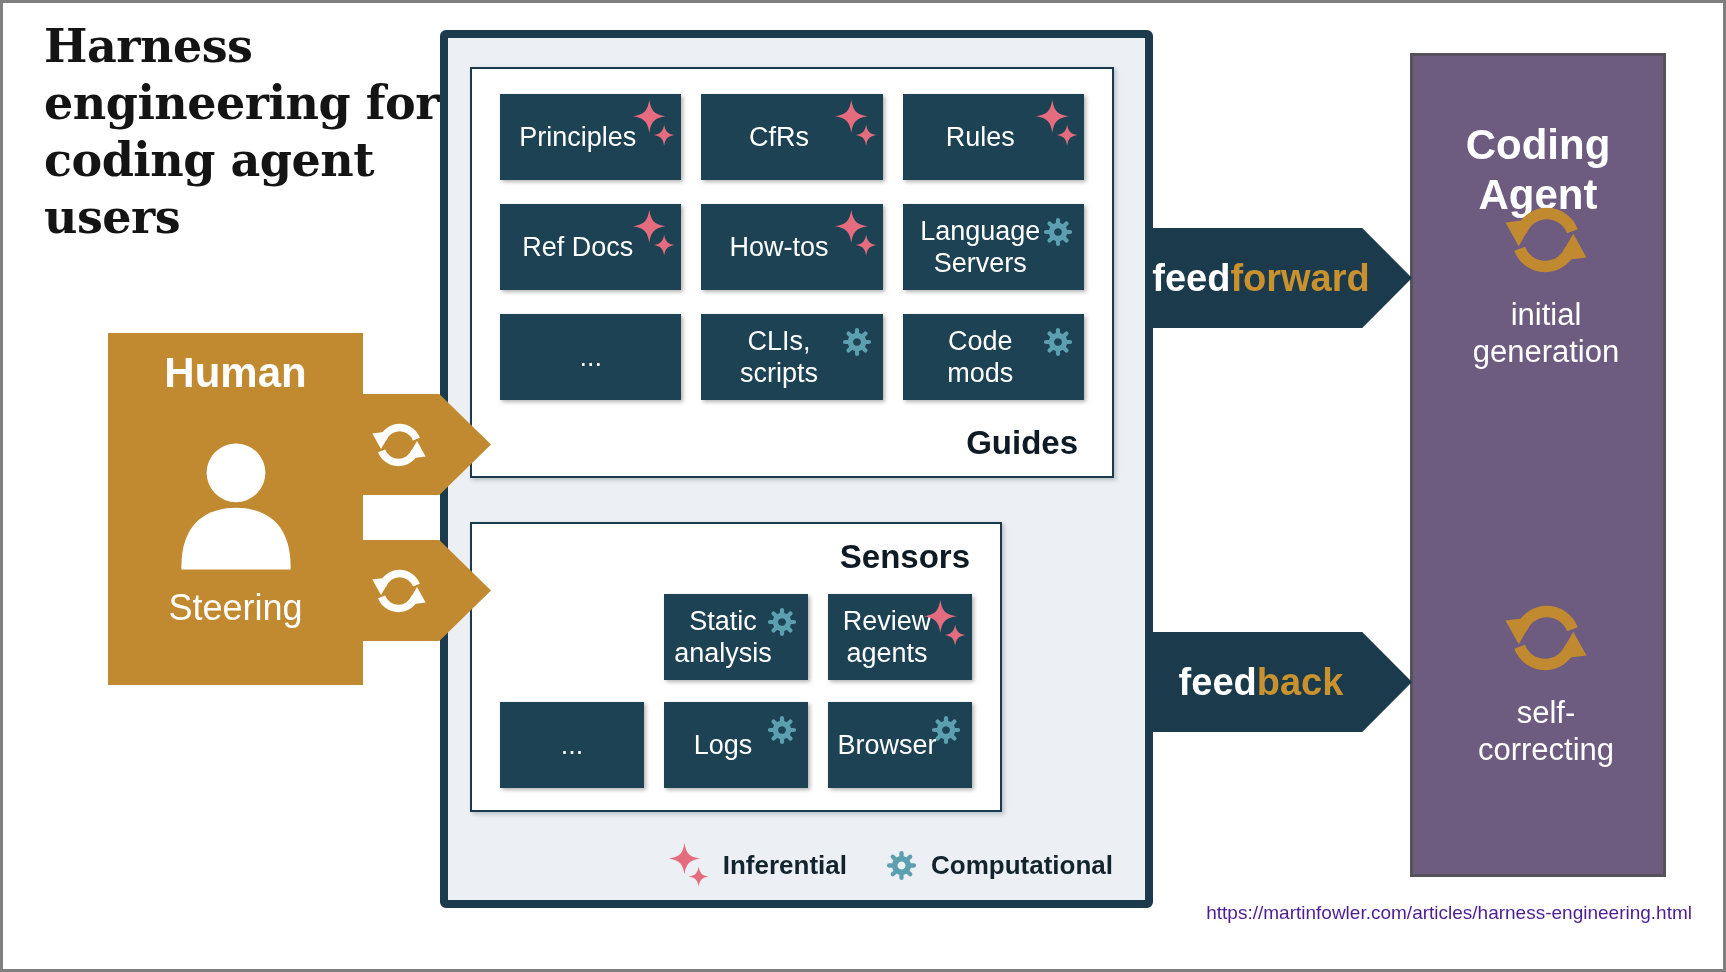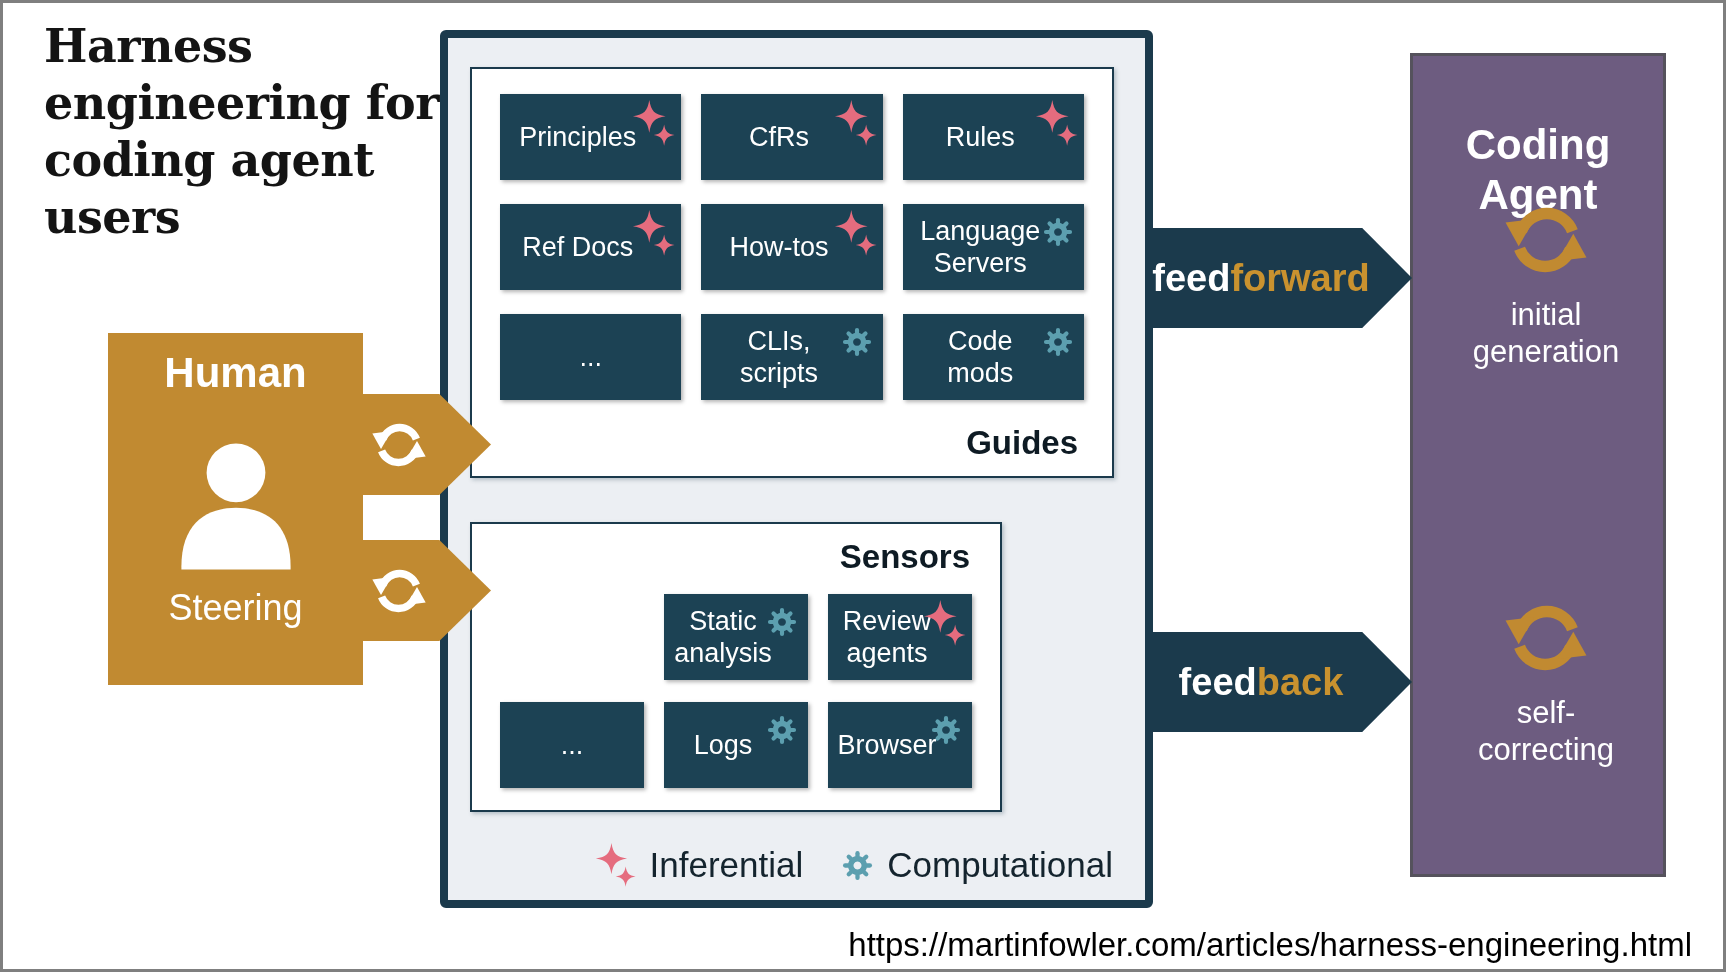--- a/index.html
+++ b/index.html
@@ -65,21 +65,21 @@
   .cell[data-icon="sparkle"] .cell-label,
   .cell[data-icon="gear"] .cell-label{padding-right:26px;}
 
   
   .legend{position:absolute;left:620px;top:842px;width:493px;display:flex;
           justify-content:flex-end;align-items:center;z-index:3;}
   .legend-item{display:flex;align-items:center;gap:13px;margin-left:38px;}
   .legend-item .icon{display:none;}
   .legend-item[data-icon="sparkle"] .sparkle-icon{display:block;width:44px;height:46px;color:var(--pink,#E56C7E);}
   .legend-item[data-icon="gear"] .gear-icon{display:block;width:33px;height:33px;color:var(--gear-teal,#5C9FAF);}
-  .legend-label{font-size:35px;color:#14242E;}
+  .legend-label{font-size:26px;color:#14242E;font-weight:bold;}
 
   
   .flow-arrow{position:absolute;left:1150px;width:262px;height:100px;
               background:var(--teal-border,#1B3A4C);color:#fff;z-index:5;
               clip-path:polygon(0 0,81% 0,100% 50%,81% 100%,0 100%);
               display:flex;align-items:center;justify-content:center;
               padding-right:40px;box-sizing:border-box;
               font-size:38px;font-weight:700;}
   .ff-arrow{top:228px;}
   .fb-arrow{top:632px;}
@@ -93,21 +93,21 @@
                color:#ffffff;font-size:42px;font-weight:700;line-height:1.2;white-space:pre-line;margin-top:36px;}
   .agent-states{position:absolute;inset:0;}
   .agent-state{position:absolute;left:0;width:100%;display:flex;flex-direction:column;
                align-items:center;gap:12px;color:#fff;padding-left:8px;}
   .agent-state:nth-child(1){top:140px;}
   .agent-state:nth-child(2){top:538px;}
   .agent-state .cycle-icon{width:88px;height:88px;color:var(--gold,#C18A31);}
   .state-label{font-size:31px;line-height:1.2;text-align:center;white-space:pre-line;width:190px;}
 
   
-  .source-url{position:absolute;right:34px;top:926px;font-size:33px;color:#000000;}
+  .source-url{position:absolute;right:34px;top:902px;font-size:19px;color:#4c1d95;}
 </style>
 </head>
 <body>
 
 <svg width="0" height="0" style="position:absolute">
   <defs>
     <g id="sparkle-glyph" fill="currentColor">
       <path d="M26,0 C28.5,15 33,19.5 48,22 C33,24.5 28.5,29 26,44 C23.5,29 19,24.5 4,22 C19,19.5 23.5,15 26,0 Z"></path>
       <path d="M46,33 C47.6,42.5 50.7,45.6 60,47.2 C50.7,48.8 47.6,51.9 46,61.5 C44.4,51.9 41.3,48.8 32,47.2 C41.3,45.6 44.4,42.5 46,33 Z"></path>
     </g>

